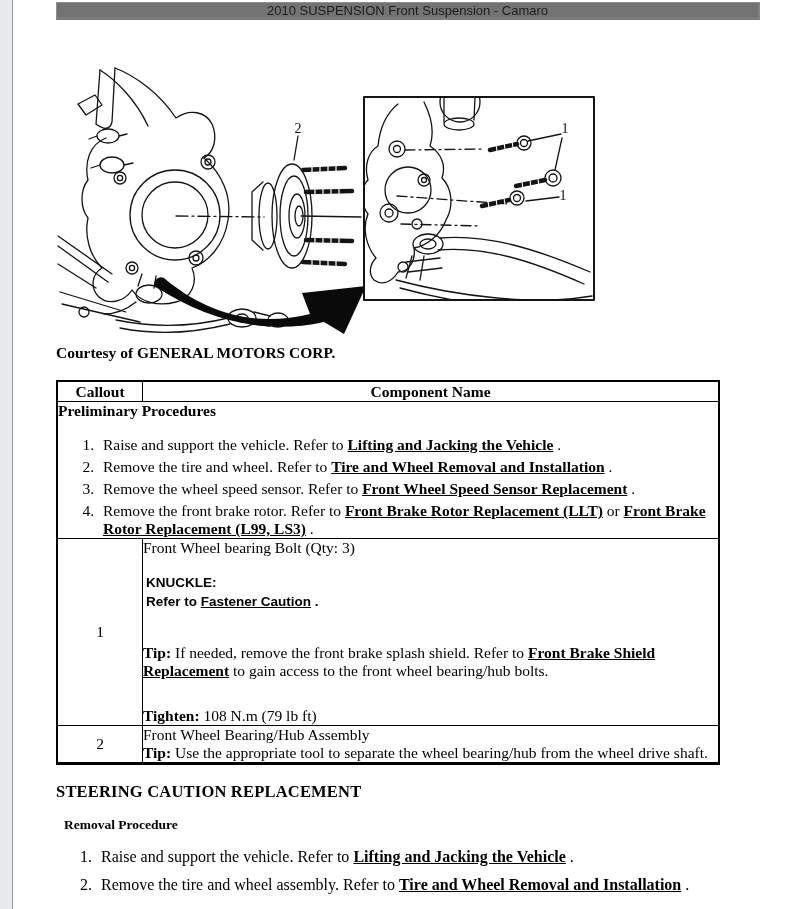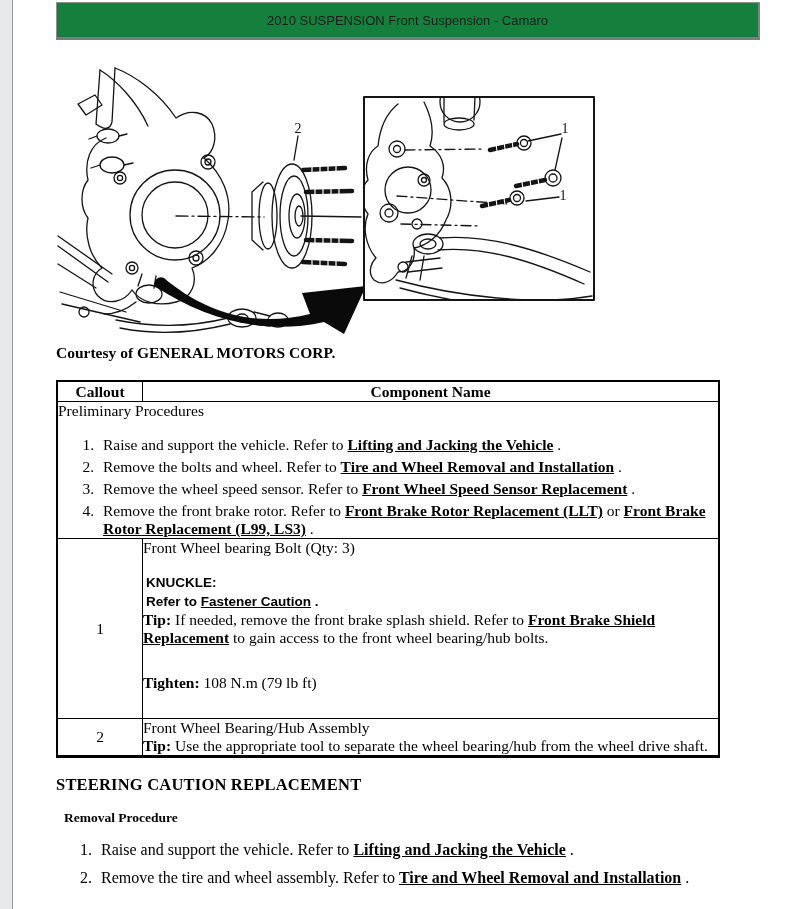--- a/index.html
+++ b/index.html
@@ -2,49 +2,49 @@
 <html><head>
 <meta charset="utf-8">
 <style>
   html,body{margin:0;padding:0;}
   body{
     width:794px;height:909px;background:#ffffff;color:#000;
     font-family:"Liberation Serif",serif;position:relative;overflow:hidden;
   }
   .gutter{position:absolute;left:0;top:0;width:12px;height:909px;
     background:#e7e9eb;border-right:1px solid #97979b;}
-  .titlebar{position:absolute;left:56px;top:2px;width:704px;height:38px;
-    box-sizing:border-box;background:#15803d;border:1px solid #8f8f8f;
+  .titlebar{position:absolute;left:56px;top:2px;width:704px;height:18px;
+    box-sizing:border-box;background:#737373;border:1px solid #8f8f8f;
     border-right:2px solid #828282;border-bottom:3px solid #7c7c7c;
     display:flex;align-items:center;justify-content:center;
     font-family:"Liberation Sans",sans-serif;font-size:13px;color:#1c1c1c;}
   .content{position:absolute;left:56px;top:66px;width:664px;}
   .fig-svg{display:block;margin:0;}
   .figcap{margin-top:2px;font-weight:bold;font-size:15.5px;line-height:18px;}
   .figcap-title{text-decoration:underline;cursor:pointer;}
   .ctable{border-collapse:collapse;width:664px;margin-top:18px;
     border:2px solid #000;border-bottom-width:3px;font-size:15.5px;line-height:18px;}
   .ctable th,.ctable td{border:1px solid #000;padding:0;}
   .ctable th{font-weight:bold;height:19px;}
   .col-callout{width:84px;}
   .prelim-cell{padding:1px 4px 4px 2px;vertical-align:top;}
-  .prelim-title{font-weight:normal;}
+  .prelim-title{font-weight:bold;}
   .step{display:flex;}
   .step-num{flex:none;width:36px;text-align:right;padding-right:9px;}
   .step-text{flex:1;padding-right:4px;}
   .prelim-cell .step{margin-top:4px;}
   .prelim-cell .step.first{margin-top:16px;}
   .ref{font-weight:bold;text-decoration:underline;cursor:pointer;}
   .callout-cell{text-align:center;vertical-align:middle;}
   .comp-cell{padding:1px 4px 2px 3px;vertical-align:top;}
   .row1 td{height:179px;}
   .row2 td{height:36px;}
   .caution{font-family:"Liberation Sans",sans-serif;font-size:13.5px;
     font-weight:bold;margin-top:16px;line-height:19px;padding-left:3px;}
-  .tipline{}
+  .tipline{margin-top:33px;}
   .tightenline{margin-top:27px;}
   .b{font-weight:bold;}
   .h-section{font-size:16.5px;font-weight:bold;margin:17px 0 0 0;letter-spacing:.2px;}
   .h-sub{font-size:13.5px;font-weight:bold;margin:15px 0 0 8px;}
   .content > .step.first{margin-top:15px;}
   .content > .step{margin-top:10px;}
 </style>
 </head>
 <body>
 
@@ -194,21 +194,21 @@
       <td colspan="2" class="prelim-cell">
         <div class="prelim-title">Preliminary Procedures</div>
 
         <div class="step first">
           <span class="step-num">1.</span>
           <span class="step-text"><span>Raise and support the vehicle. Refer to </span><span class="ref">Lifting and Jacking the Vehicle</span><span> .</span></span>
         </div>
 
         <div class="step">
           <span class="step-num">2.</span>
-          <span class="step-text"><span>Remove the bolts and wheel. Refer to </span><span class="ref">Tire and Wheel Removal and Installation</span><span> .</span></span>
+          <span class="step-text"><span>Remove the tire and wheel. Refer to </span><span class="ref">Tire and Wheel Removal and Installation</span><span> .</span></span>
         </div>
 
         <div class="step">
           <span class="step-num">3.</span>
           <span class="step-text"><span>Remove the wheel speed sensor. Refer to </span><span class="ref">Front Wheel Speed Sensor Replacement</span><span> .</span></span>
         </div>
 
         <div class="step">
           <span class="step-num">4.</span>
           <span class="step-text"><span>Remove the front brake rotor. Refer to </span><span class="ref">Front Brake Rotor Replacement (LLT)</span><span> or </span><span class="ref">Front Brake Rotor Replacement (L99, LS3)</span><span> .</span></span>

